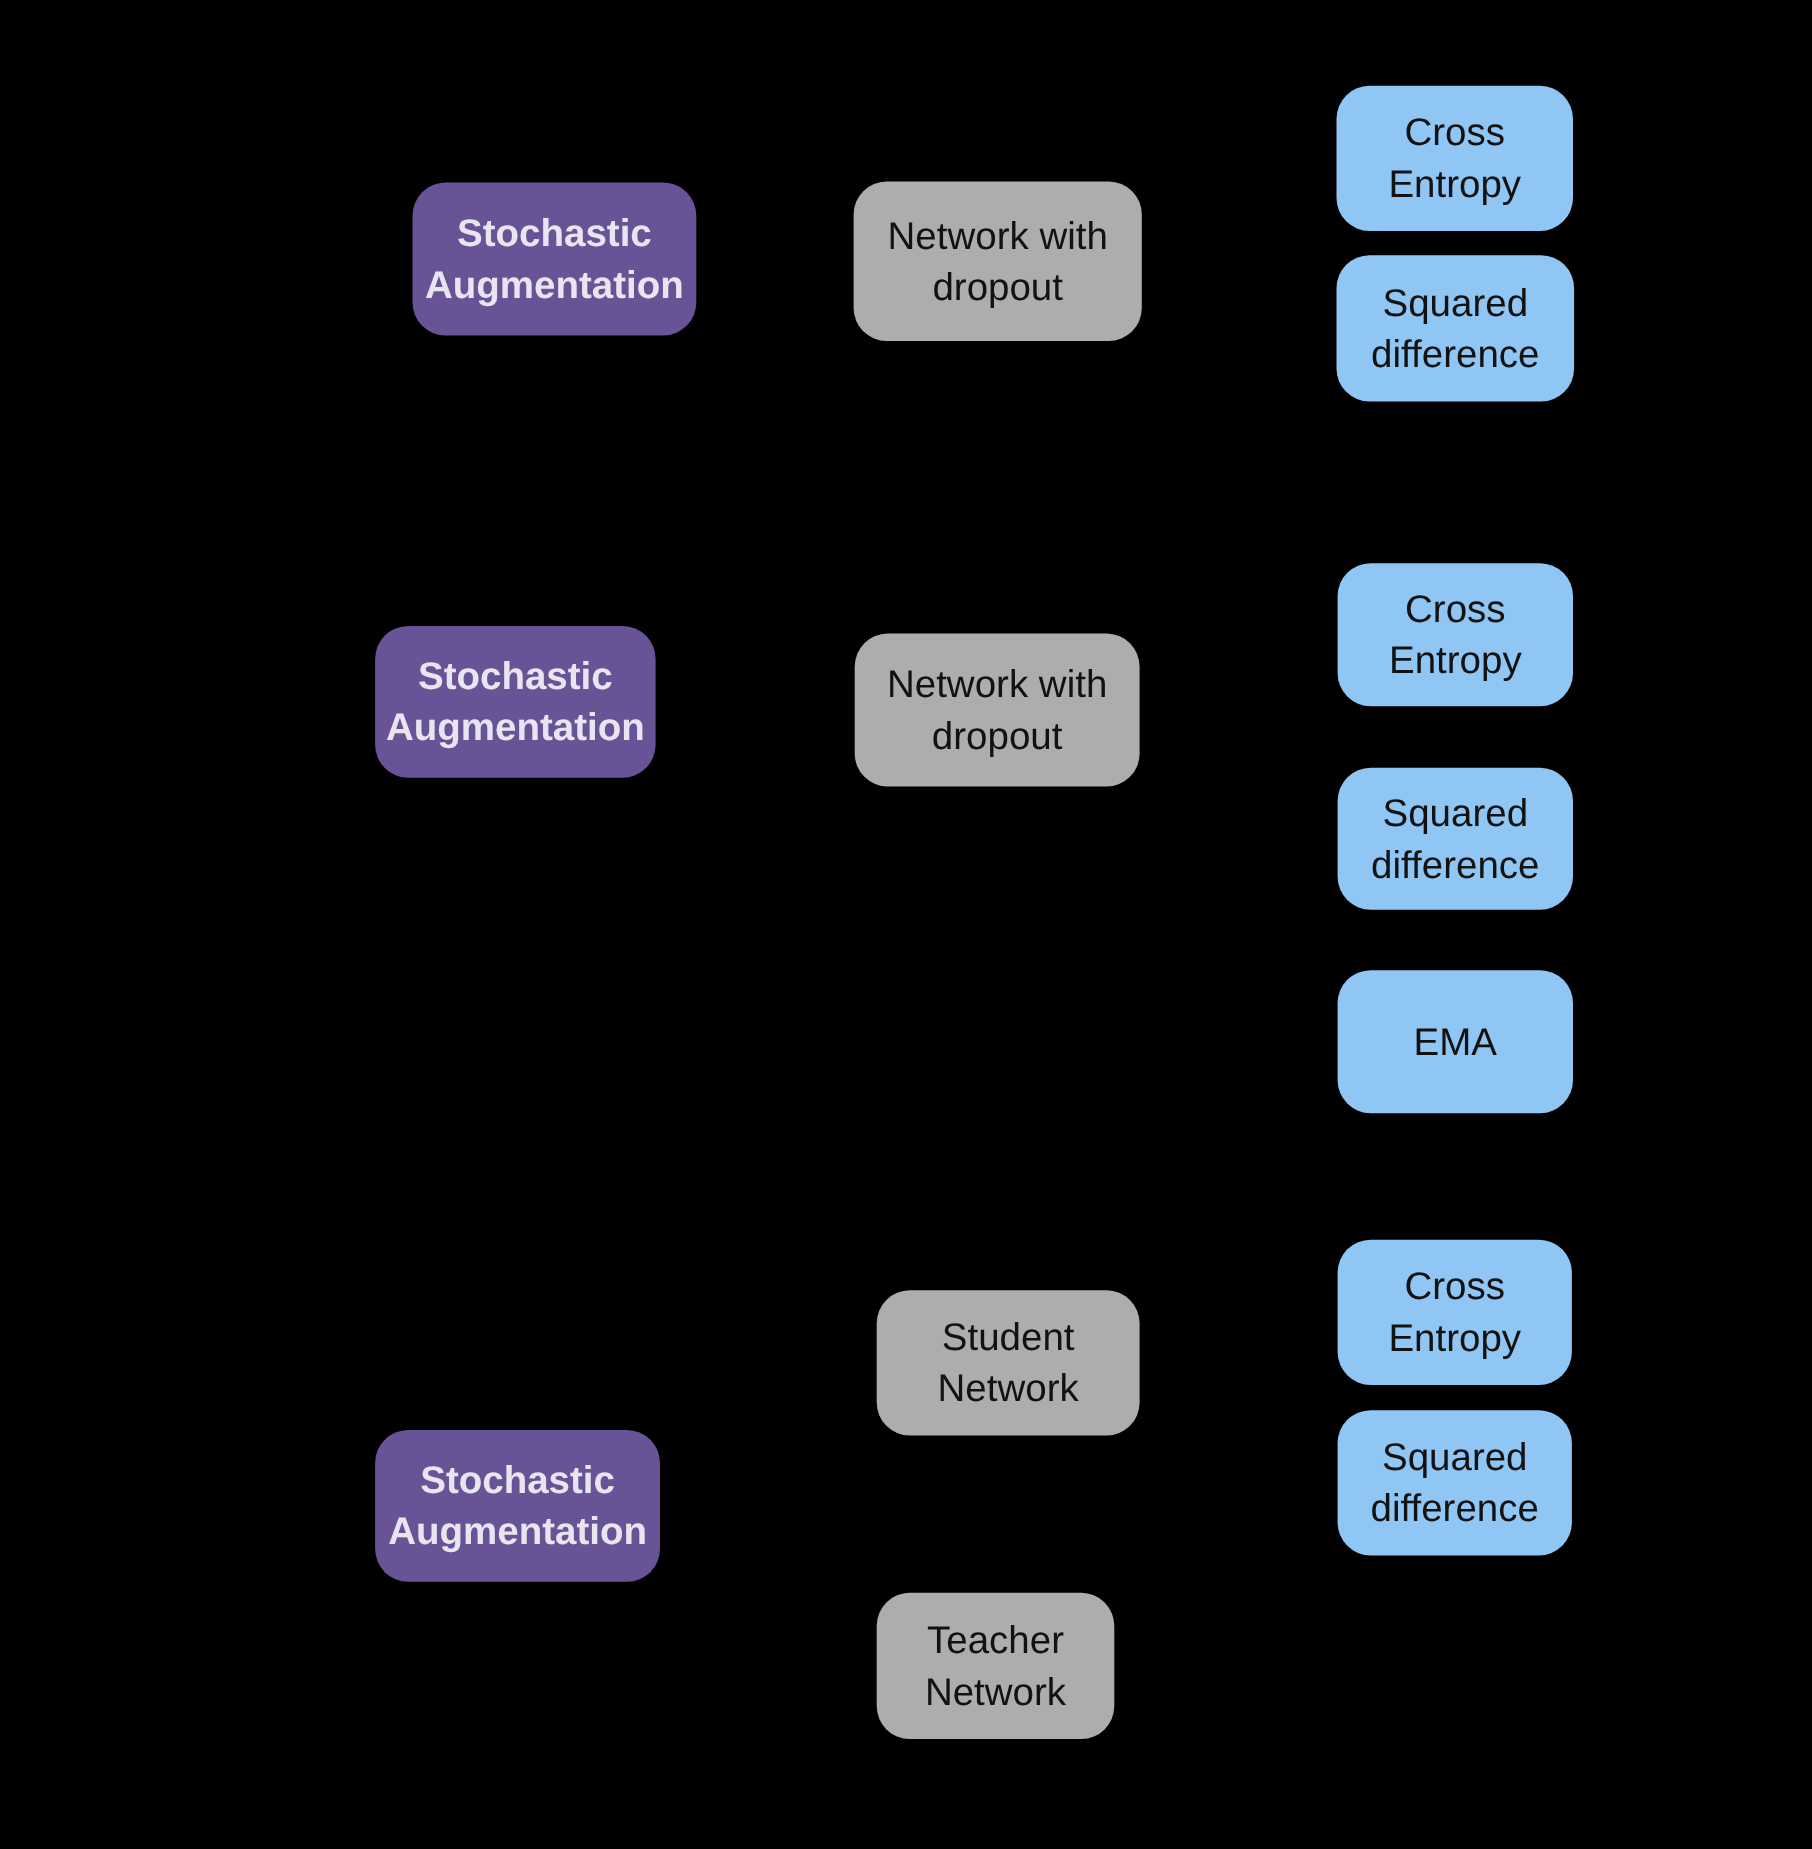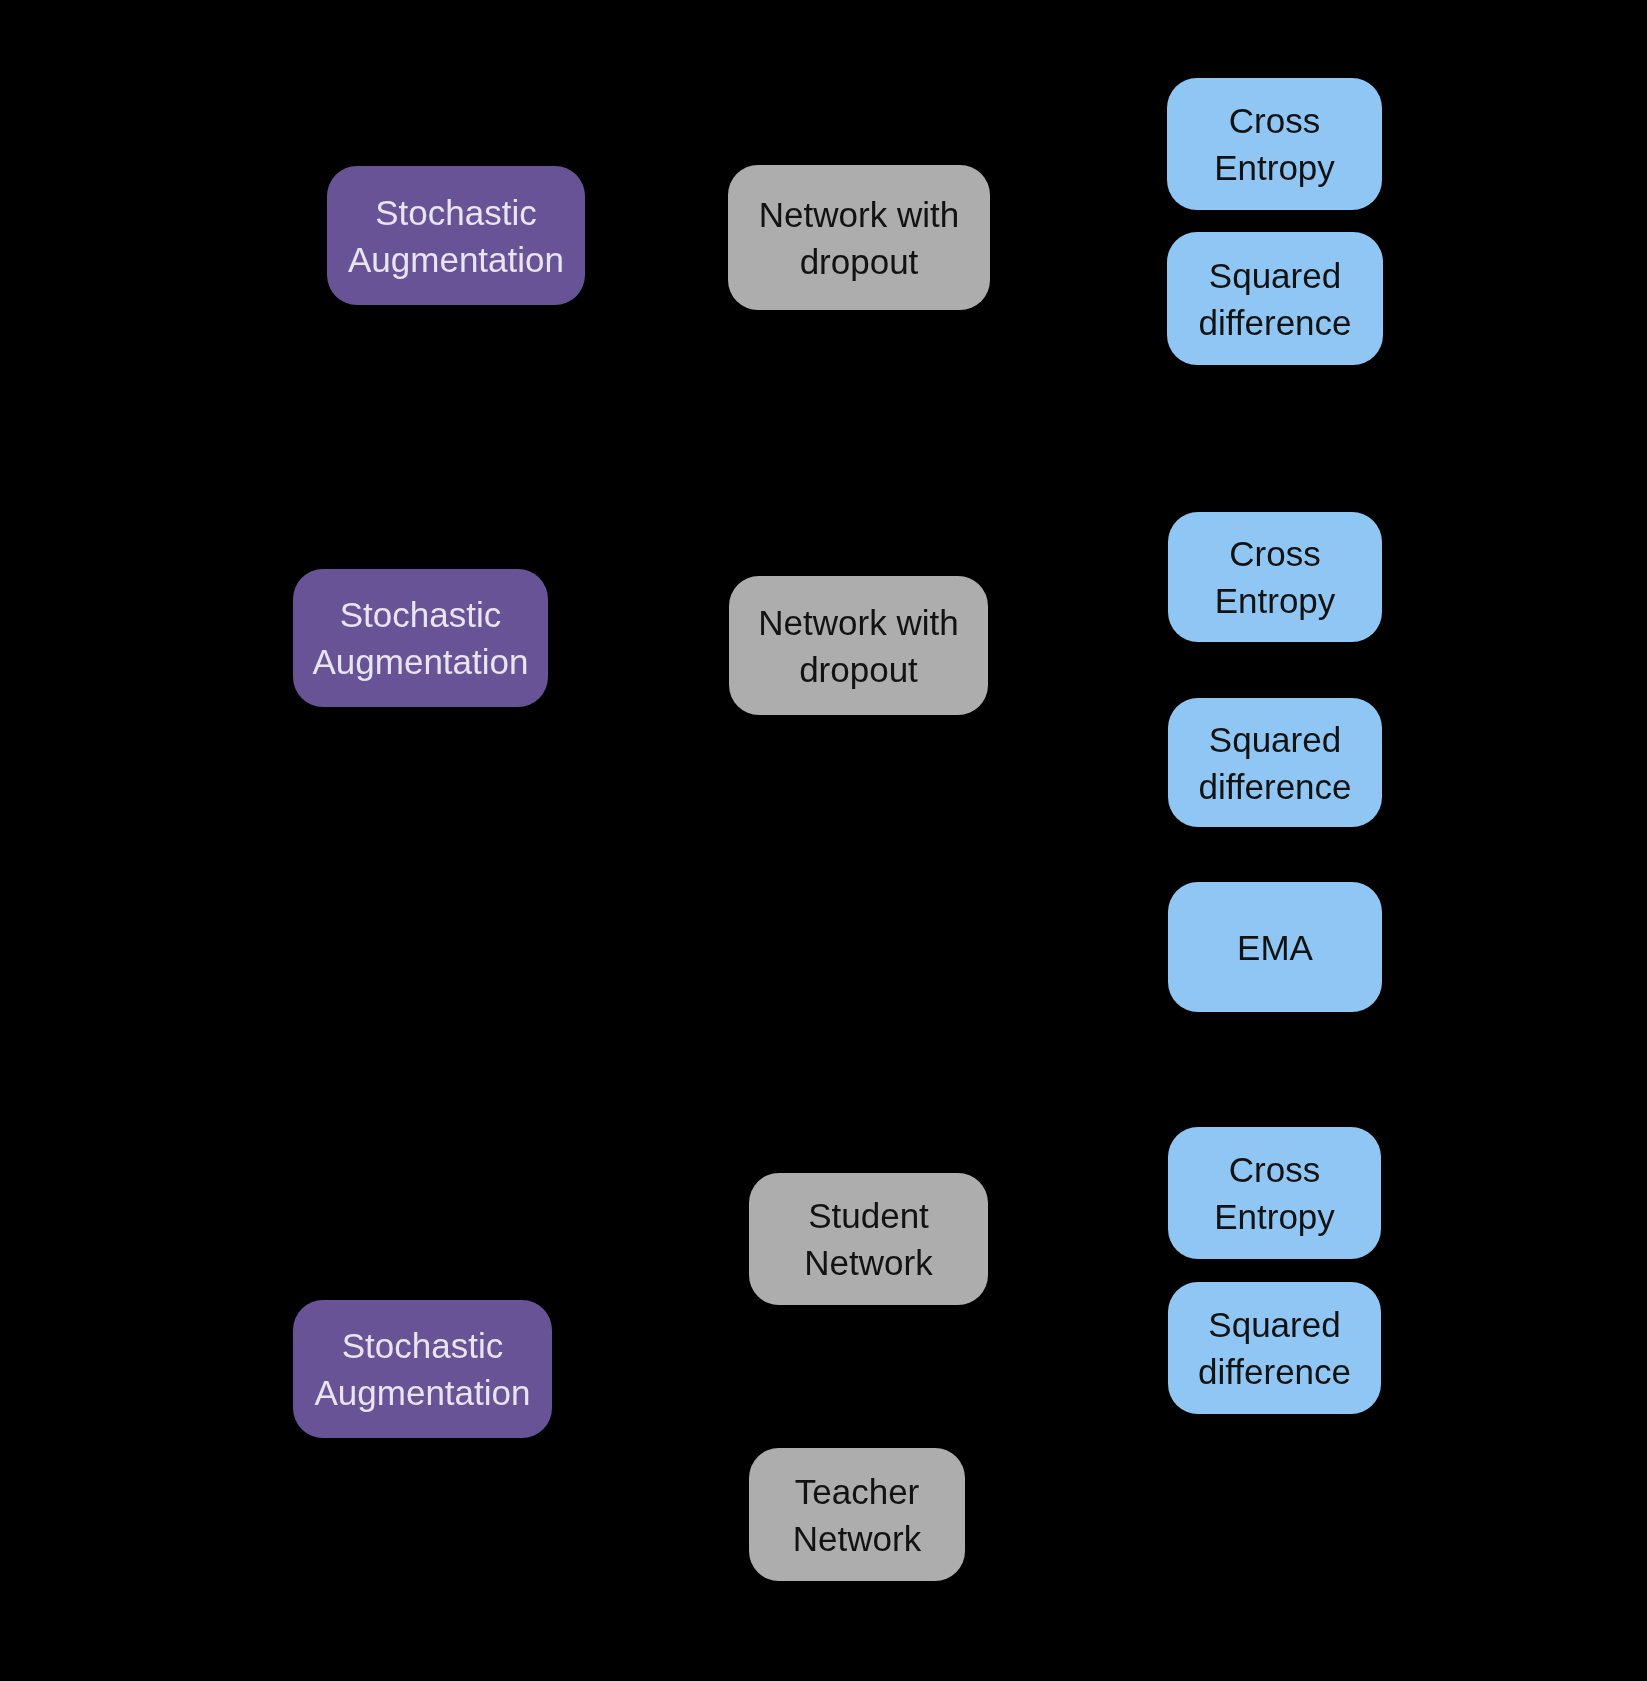--- a/index.html
+++ b/index.html
@@ -18,23 +18,23 @@
     background:var(--bg);
     overflow:hidden;
     font-family:"Liberation Sans", sans-serif;
   }
   .node{
     position:absolute;
     border-radius:30px;
     display:flex;align-items:center;justify-content:center;
     text-align:center;
     font-size:35px;line-height:47px;
-    padding:0 18px;box-sizing:border-box;
+    padding:0 18px;box-sizing:border-box;margin-left:48px;
   }
-  .node.aug{background:var(--aug-fill);color:var(--aug-text);}
+  .node.aug{background:var(--aug-fill);color:var(--aug-text);font-weight:bold;}
   .node.net{background:var(--net-fill);color:var(--net-text);}
   .node.loss{background:var(--loss-fill);color:var(--loss-text);}
 
   .pos-r1-aug{left:327px;top:166px;width:258px;height:139px;}
   .pos-r1-net{left:728px;top:165px;width:262px;height:145px;}
   .pos-r1-ce {left:1167px;top:78px;width:215px;height:132px;}
   .pos-r1-sd {left:1167px;top:232px;width:216px;height:133px;}
 
   .pos-r2-aug{left:293px;top:569px;width:255px;height:138px;}
   .pos-r2-net{left:729px;top:576px;width:259px;height:139px;}

